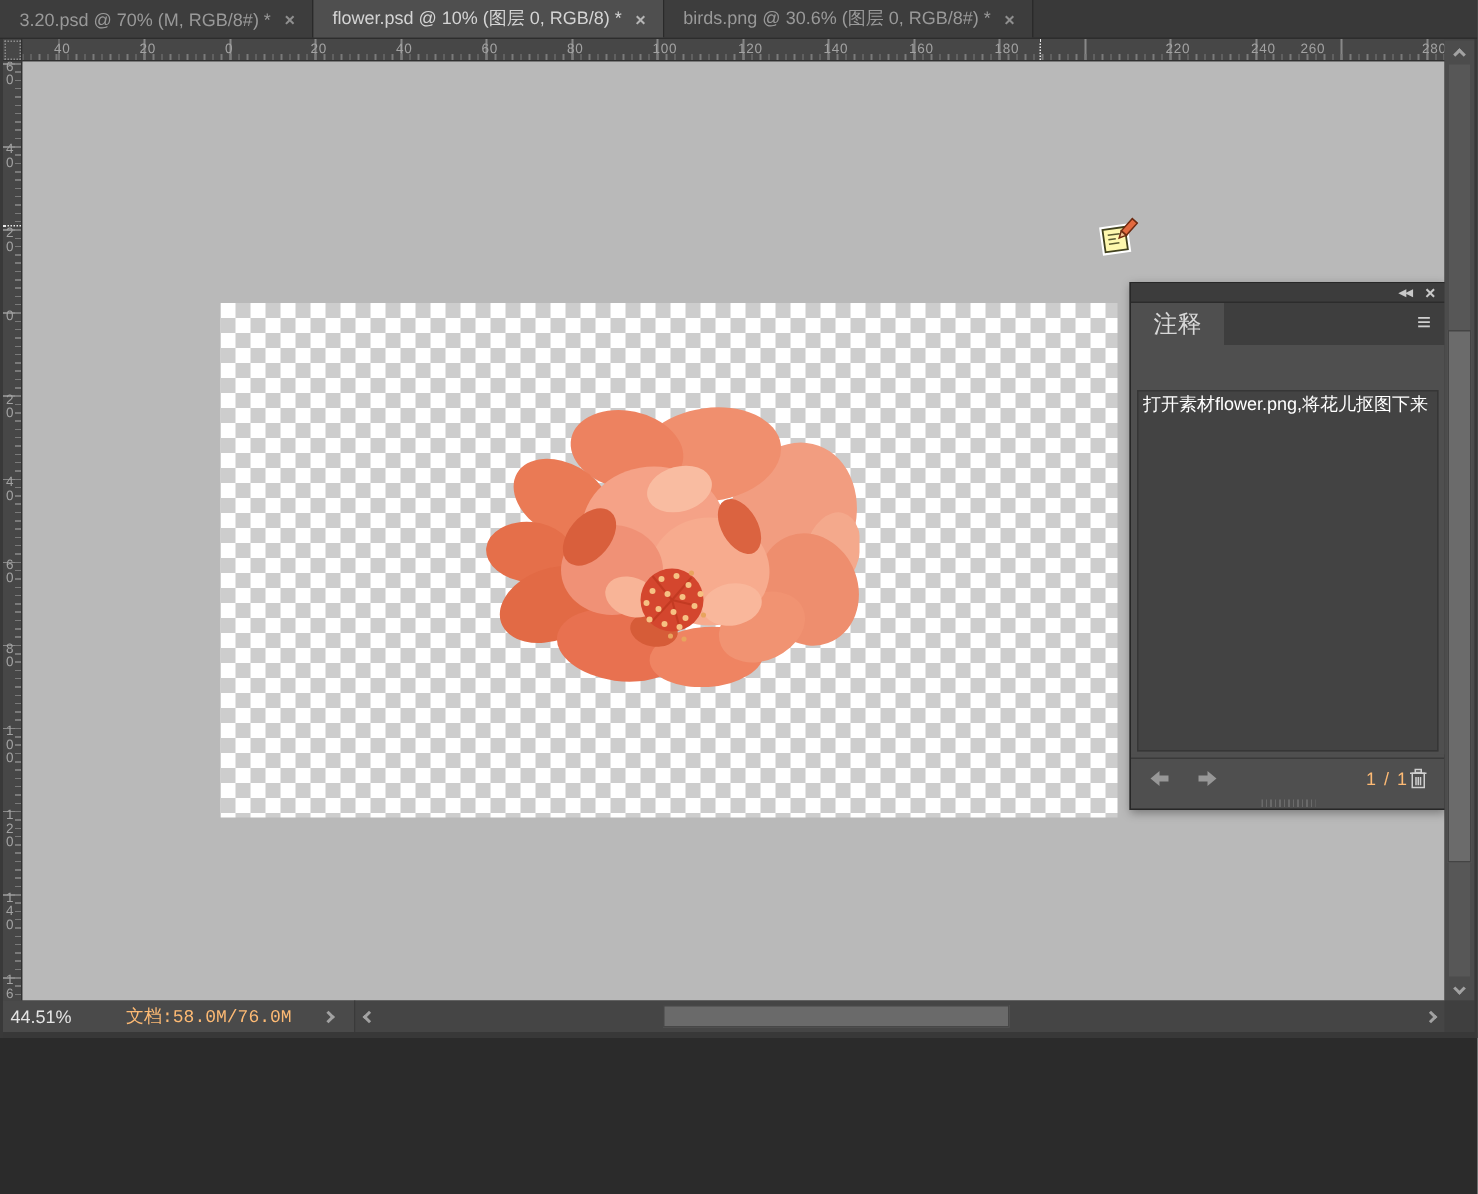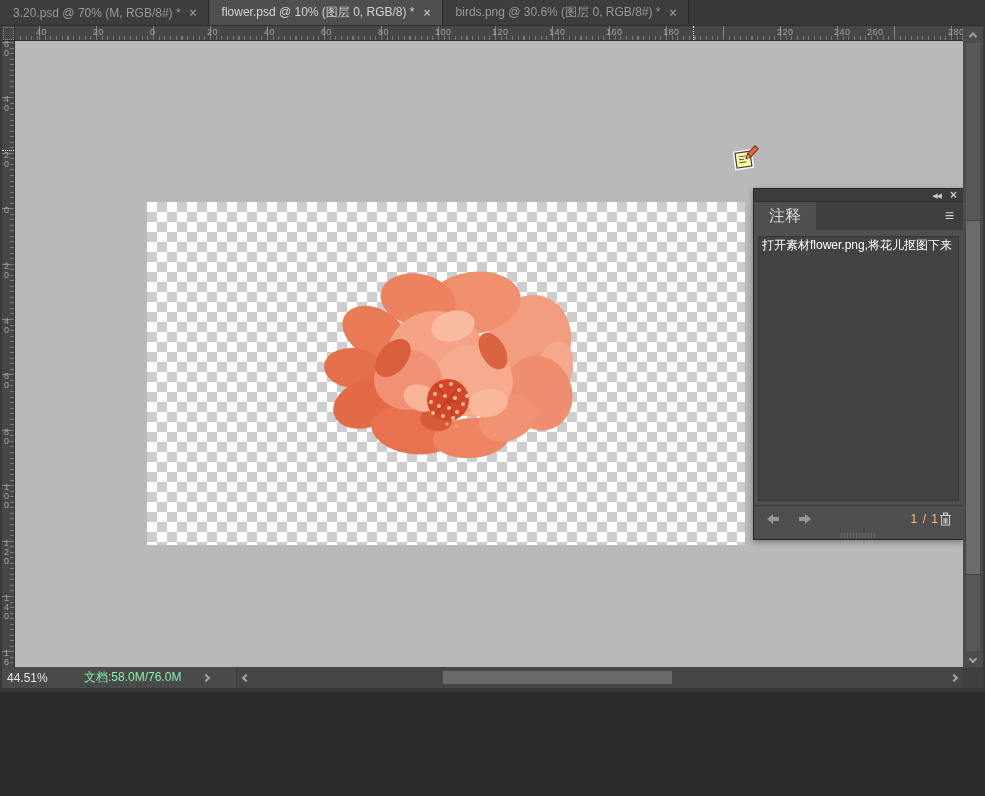--- a/index.html
+++ b/index.html
@@ -62,21 +62,21 @@
   .p-chrome { height:13px; background:#3c3c3c; border-bottom:1px solid #2c2c2c;
     display:flex; justify-content:flex-end; align-items:center; gap:9px; padding:0 6px; }
   .p-collapse { color:#c9c9c9; font-size:7px; letter-spacing:-1px; line-height:1; cursor:pointer; }
   .p-close { color:#c9c9c9; font-size:12px; font-weight:bold; line-height:1; cursor:pointer; }
   .p-tabrow { height:28px; background:#3e3e3e; display:flex; align-items:stretch; }
   .p-tab { background:#4f4f4f; color:#d8d8d8; font-size:16px; padding:0 15px;
     display:flex; align-items:center; cursor:default; }
   .p-menu { margin-left:auto; color:#d0d0d0; font-size:16px; padding:0 9px;
     display:flex; align-items:center; cursor:pointer; }
   .p-body { position:absolute; left:0; right:0; top:41px; bottom:36px;
-    background:#4f4f4f; padding:6px 4px 2px 4px; }
+    background:#4f4f4f; padding:30px 4px 2px 4px; }
   .p-textarea { width:100%; height:100%; background:#434343; border:1px solid #363636;
     color:#ffffff; font-size:12px; line-height:15px; padding:1px 3px;
     font-family:"Liberation Sans", sans-serif; resize:none; overflow:hidden; }
   .p-footer { position:absolute; left:0; right:0; bottom:7px; height:27px;
     border-top:1px solid #3a3a3a; display:flex; align-items:center; padding:0 11px; }
   .p-arrow { display:flex; align-items:center; cursor:pointer; }
   .p-arrow + .p-arrow { margin-left:16px; }
   .p-pager { flex:1; text-align:right; color:#fdba74; font-size:12px; letter-spacing:1px; }
   .p-trash { display:flex; align-items:center; cursor:pointer; }
   .p-grip { position:absolute; bottom:1px; left:50%; transform:translateX(-50%);
@@ -95,21 +95,21 @@
   .vs-btn { position:absolute; left:0; right:0; height:16px; display:flex;
     align-items:center; justify-content:center; cursor:pointer; }
   .vs-up { top:0; } .vs-down { bottom:0; }
   .vs-track { position:absolute; left:3px; right:3px; top:16px; bottom:16px; background:#575757; }
   .vs-thumb { position:absolute; left:2px; right:2px; top:193px; height:355px;
     background:#6b6b6b; border:1px solid #444444; cursor:pointer; }
 
   .statusbar { position:absolute; left:0; bottom:4px; width:237px; height:21px;
     background:#4a4a4a; border-right:1px solid #3a3a3a; display:flex; align-items:center; }
   .zoom-field { margin-left:7px; width:55px; font-size:12px; color:#e4e4e4; cursor:text; }
-  .doc-info { font-size:12px; color:#86efac; margin-left:22px; }
+  .doc-info { font-size:12px; color:#fdba74; margin-left:22px;font-family:Liberation Mono, monospace; }
   .status-expand { margin-left:22px; display:flex; align-items:center; cursor:pointer; }
 
   .hscroll { position:absolute; left:237px; right:22px; bottom:4px; height:21px; background:#454545; }
   .hs-btn { position:absolute; top:0; bottom:0; width:18px; display:flex;
     align-items:center; justify-content:center; cursor:pointer; }
   .hs-left { left:0; } .hs-right { right:0; }
   .hs-thumb { position:absolute; left:205px; width:231px; top:3px; bottom:3px;
     background:#6a6a6a; border:1px solid #474747; cursor:pointer; }
 
   .corner-br { position:absolute; right:2px; bottom:4px; width:20px; height:21px; background:#3f3f3f; }

